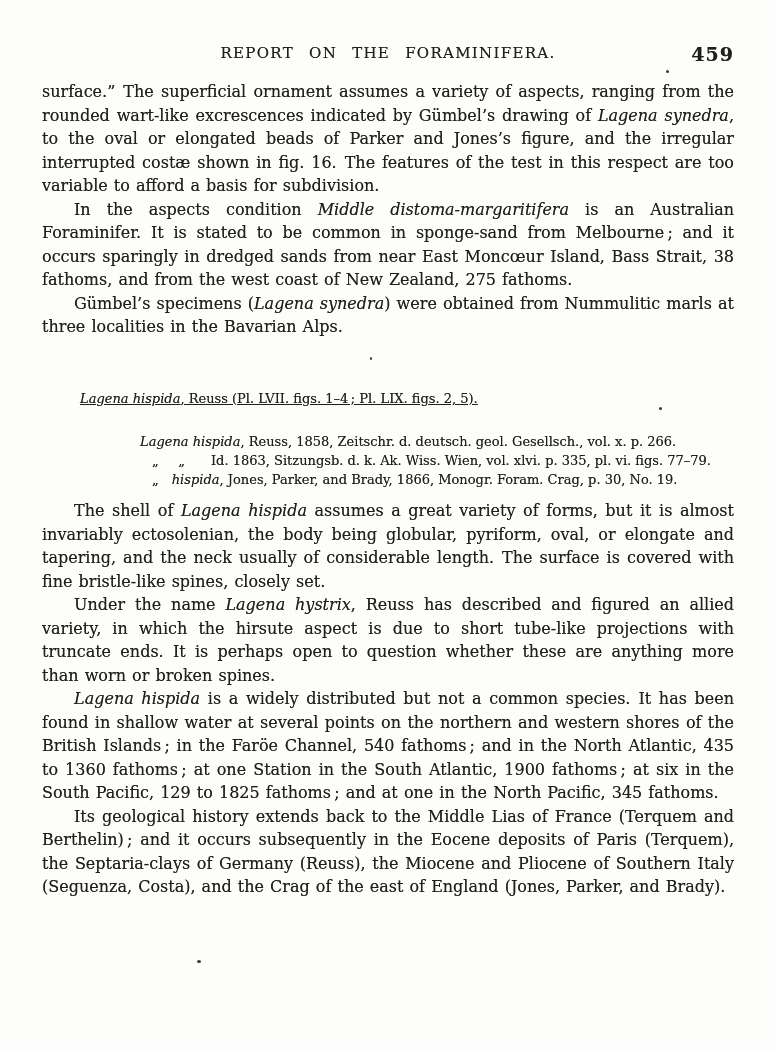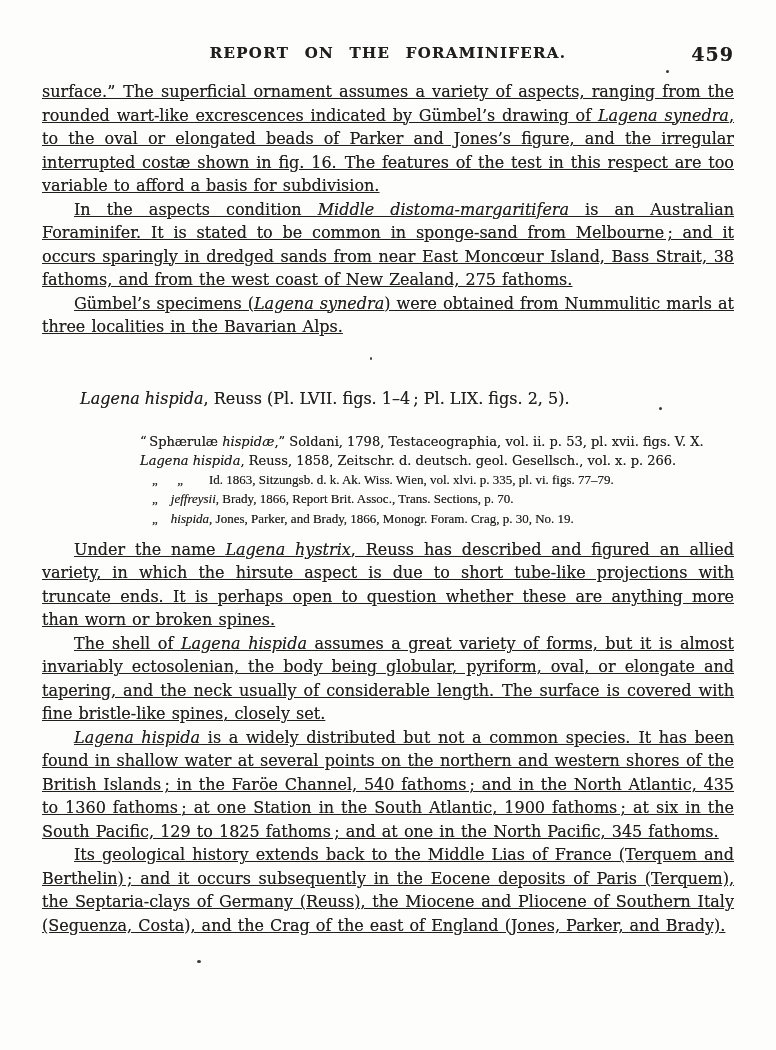--- a/index.html
+++ b/index.html
@@ -22,56 +22,56 @@
   }
   .header {
     position: relative;
     height: 22px;
   }
   .running-title {
     position: absolute;
     left: 0; right: 0;
     text-align: center;
     font-size: 15px;
-    font-weight: bold;
+    font-weight: normal;
     letter-spacing: 1.3px;
     word-spacing: 9px;
   }
   .page-number {
     position: absolute;
     right: 0; top: -1px;
     font-size: 19px;
     font-weight: bold;
     letter-spacing: 1px;
   }
   .body-text { margin-top: 14px; }
   .para {
     font-size: 16px;
     line-height: 23.5px;
     text-align: justify;
     word-spacing: 1px;
     text-indent: 32px;
-    text-decoration: underline;
   }
   .para.noindent { text-indent: 0; }
   .spacer-a { height: 48px; }
   .spacer-b { height: 21px; }
   .spacer-c { height: 10px; }
   .species-heading {
-    font-size: 16px;
+    font-size: 13px;
     line-height: 24px;
     padding-left: 38px;
+    text-decoration: underline;
   }
   .synonymy {
     padding-left: 98px;
     font-size: 13px;
     line-height: 19.3px;
   }
   .syn-line { white-space: nowrap; }
-  .syn-line.ditto { padding-left: 12px; font-family: Liberation Serif, serif; }
+  .syn-line.ditto { padding-left: 12px; }
   .it { font-style: italic; }
   .speck {
     position: absolute;
     background: #3a3733;
     border-radius: 50%;
   }
   .speck-1 { left: 666px; top: 70px;  width: 3px; height: 3px; }
   .speck-2 { left: 370px; top: 357px; width: 2px; height: 3px; }
   .speck-3 { left: 659px; top: 407px; width: 3px; height: 3px; }
   .speck-4 { left: 197px; top: 960px; width: 4px; height: 3px; }
@@ -92,31 +92,29 @@
       <p class="para"><span>In the aspects condition </span><span class="it">Middle distoma-margaritifera</span><span> is an Australian Foraminifer. It is stated to be common in sponge-sand from Melbourne ; and it occurs sparingly in dredged sands from near East Moncœur Island, Bass Strait, 38 fathoms, and from the west coast of New Zealand, 275 fathoms.</span></p>
       <p class="para"><span>Gümbel’s specimens (</span><span class="it">Lagena synedra</span><span>) were obtained from Nummulitic marls at three localities in the Bavarian Alps.</span></p>
 
       <div class="spacer-a"></div>
 
       <p class="species-heading"><span class="it">Lagena hispida</span><span>, Reuss (Pl. LVII. figs. 1–4 ; Pl. LIX. figs. 2, 5).</span></p>
 
       <div class="spacer-b"></div>
 
       <div class="synonymy">
-        <div class="syn-line"><span>“ Sphærulæ </span><span class="it">hispidæ</span><span>,” Soldani, 1798, Testaceographia, vol. ii. p. 53, pl. xvii. figs. V. X.</span></div>
         <div class="syn-line"><span class="it">Lagena hispida</span><span>, Reuss, 1858, Zeitschr. d. deutsch. geol. Gesellsch., vol. x. p. 266.</span></div>
         <div class="syn-line ditto"><span>„  „   Id. 1863, Sitzungsb. d. k. Ak. Wiss. Wien, vol. xlvi. p. 335, pl. vi. figs. 77–79.</span></div>
-        <div class="syn-line ditto"><span>„ </span><span class="it">jeffreysii</span><span>, Brady, 1866, Report Brit. Assoc., Trans. Sections, p. 70.</span></div>
         <div class="syn-line ditto"><span>„ </span><span class="it">hispida</span><span>, Jones, Parker, and Brady, 1866, Monogr. Foram. Crag, p. 30, No. 19.</span></div>
       </div>
 
       <div class="spacer-c"></div>
 
+      <p class="para"><span>The shell of </span><span class="it">Lagena hispida</span><span> assumes a great variety of forms, but it is almost invariably ectosolenian, the body being globular, pyriform, oval, or elongate and tapering, and the neck usually of considerable length. The surface is covered with fine bristle-like spines, closely set.</span></p>
       <p class="para"><span>Under the name </span><span class="it">Lagena hystrix</span><span>, Reuss has described and figured an allied variety, in which the hirsute aspect is due to short tube-like projections with truncate ends. It is perhaps open to question whether these are anything more than worn or broken spines.</span></p>
-      <p class="para"><span>The shell of </span><span class="it">Lagena hispida</span><span> assumes a great variety of forms, but it is almost invariably ectosolenian, the body being globular, pyriform, oval, or elongate and tapering, and the neck usually of considerable length. The surface is covered with fine bristle-like spines, closely set.</span></p>
       <p class="para"><span class="it">Lagena hispida</span><span> is a widely distributed but not a common species. It has been found in shallow water at several points on the northern and western shores of the British Islands ; in the Faröe Channel, 540 fathoms ; and in the North Atlantic, 435 to 1360 fathoms ; at one Station in the South Atlantic, 1900 fathoms ; at six in the South Pacific, 129 to 1825 fathoms ; and at one in the North Pacific, 345 fathoms.</span></p>
       <p class="para"><span>Its geological history extends back to the Middle Lias of France (Terquem and Berthelin) ; and it occurs subsequently in the Eocene deposits of Paris (Terquem), the Septaria-clays of Germany (Reuss), the Miocene and Pliocene of Southern Italy (Seguenza, Costa), and the Crag of the east of England (Jones, Parker, and Brady).</span></p>
     </div>
   </div>
 
   <div class="speck speck-1"></div>
   <div class="speck speck-2"></div>
   <div class="speck speck-3"></div>
   <div class="speck speck-4"></div>
 </div>

